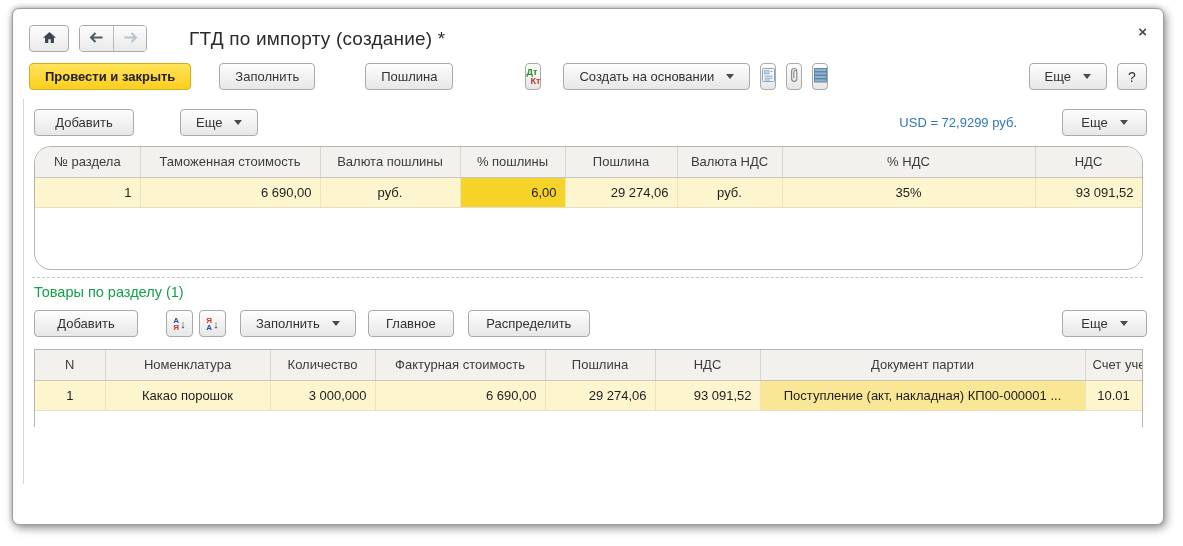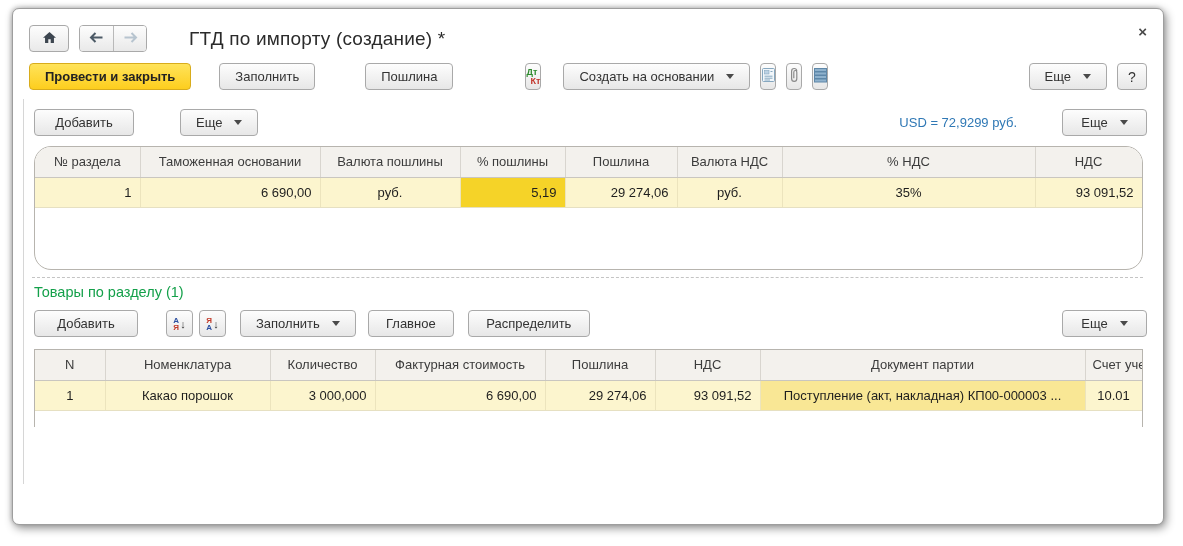--- a/index.html
+++ b/index.html
@@ -194,35 +194,35 @@
             <col style="width:140px">
             <col style="width:105px">
           <col style="width:112px">
             <col style="width:105px">
             <col style="width:253px">
             <col style="width:107px">
         </colgroup>
         <thead>
           <tr>
             <th class="c">№ раздела</th>
-            <th class="c">Таможенная основании</th>
+            <th class="c">Таможенная стоимость</th>
             <th class="c">Валюта пошлины</th>
             <th class="c">% пошлины</th>
             <th class="c">Пошлина</th>
             <th class="c">Валюта НДС</th>
             <th class="l">% НДС</th>
             <th class="l">НДС</th>
           </tr>
         </thead>
         <tbody>
           <tr class="sel">
             <td class="r">1</td>
             <td class="r">6 690,00</td>
             <td class="l">руб.</td>
-            <td class="r cell-active">5,19</td>
+            <td class="r cell-active">6,00</td>
             <td class="r">29 274,06</td>
             <td class="l">руб.</td>
             <td class="l">35%</td>
             <td class="r">93 091,52</td>
           </tr>
         </tbody>
       </table>
     </div>
 
     <div class="splitter"></div>
@@ -288,21 +288,21 @@
           </tr>
         </thead>
         <tbody>
           <tr class="sel">
             <td class="c">1</td>
             <td class="l">Какао порошок</td>
             <td class="r">3 000,000</td>
             <td class="r">6 690,00</td>
             <td class="r">29 274,06</td>
             <td class="r">93 091,52</td>
-            <td class="l cell-doc">Поступление (акт, накладная) КП00-000003 ...</td>
+            <td class="l cell-doc">Поступление (акт, накладная) КП00-000001 ...</td>
             <td class="l">10.01</td>
           </tr>
         </tbody>
       </table>
     </div>
 
   </div>
 </div>
 
 </body></html>

